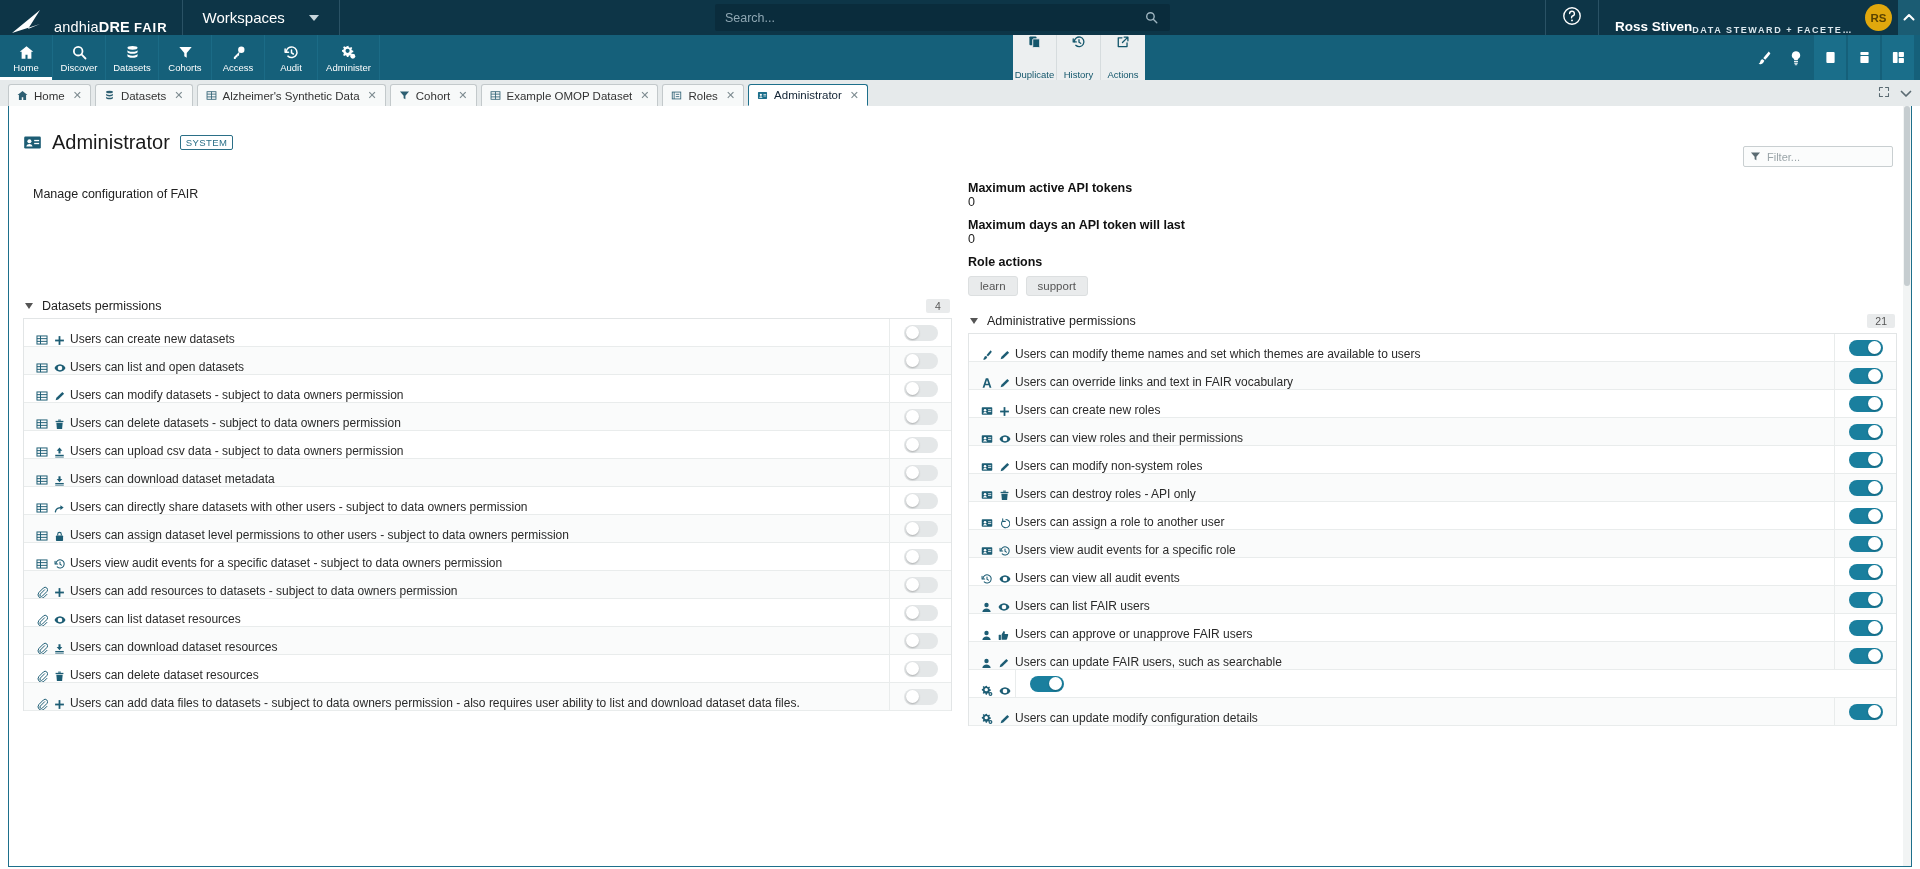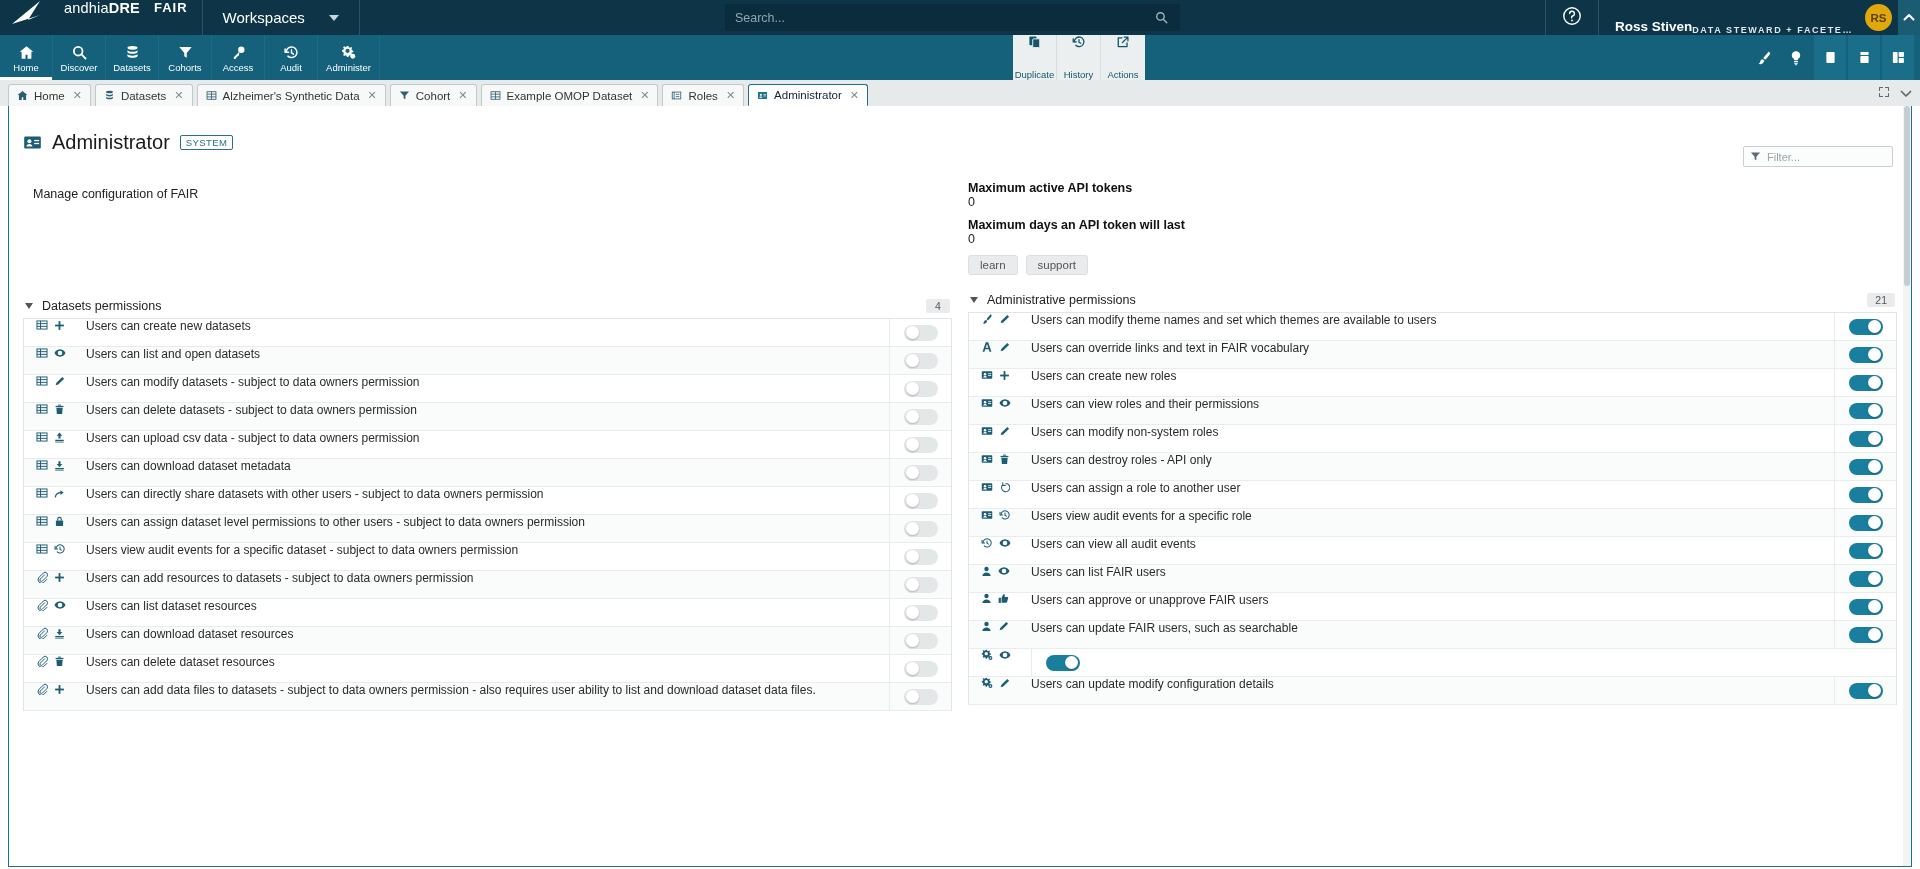--- a/index.html
+++ b/index.html
@@ -10,21 +10,21 @@
     overflow: hidden;
   }
   .app { width: 1920px; height: 869px; position: relative; display: flex; flex-direction: column; }
 
   
   .topbar {
     height: 35px; background: #0d3547; display: flex; align-items: stretch;
     flex: 0 0 35px; color: #fff;
   }
   .brand {
-    display: flex; align-items: flex-start; gap: 10px; padding: 0 14px 0 10px;
+    display: flex; align-items: flex-end; padding: 0 14px 0 10px;
     border-right: 1px solid #2a5265;
   }
   .logo-mark { width: 44px; height: 26px; position: relative; }
   .logo-mark svg { position: absolute; left: 0; top: 0; }
   .logo-word { font-size: 14.5px; font-weight: bold; letter-spacing: .2px; }
   .logo-word .thin { font-weight: 400; }
   .logo-fair { font-size: 13px; font-weight: bold; letter-spacing: 1px; margin-left: 4px; }
   .workspaces {
     display: flex; align-items: center; gap: 24px; padding: 0 20px;
     font-size: 15px; border-right: 1px solid #2a5265; cursor: pointer;
@@ -154,22 +154,22 @@
     border-top: 6px solid #555; margin-right: 9px; cursor: pointer;
   }
   .sect-title { font-size: 12.5px; color: #222; }
   .sect-count {
     margin-left: auto; background: #e9ebec; color: #555; font-size: 10.5px;
     padding: 1px 8px; border-radius: 2px; min-width: 24px; text-align: center;
   }
 
   .permlist { border: 1px solid #e2e5e6; border-bottom: none; }
   .permrow {
-    display: flex; align-items: flex-start; height: 28px; border-bottom: 1px solid #e9ecec;
-    background: #ffffff; padding-left: 12px; gap: 16px;
+    display: flex; align-items: flex-end; height: 28px; border-bottom: 1px solid #e9ecec;
+    background: #ffffff; padding-left: 12px;
   }
   .permrow:nth-child(even) { background: #fafbfb; }
   .permrow .icons { display: flex; align-items: center; gap: 6px; color: #1d5d74; width: 34px; flex: 0 0 34px; }
   .permrow .ptext {
     font-size: 12px; color: #2a2a2a; white-space: nowrap; overflow: hidden;
     text-overflow: ellipsis; flex: 1 1 auto;
   }
   .togglecell {
     flex: 0 0 62px; display: flex; align-items: center; justify-content: center;
     border-left: 1px solid #e9ecec; align-self: stretch;
@@ -866,20 +866,21 @@
           </div>
       </div>
 
       <div class="col">
         <div class="kv">
           <div class="k">Maximum active API tokens</div>
           <div class="v">0</div>
           <div class="k">Maximum days an API token will last</div>
           <div class="v">0</div>
         </div>
+        <div class="roleactions-label">Role actions</div>
         <div class="chiprow">
           <span class="chip">learn</span>
           <span class="chip">support</span>
         </div>
 
         <div class="sect-head" style="margin-top:12px">
           <span class="sect-caret"></span>
           <span class="sect-title">Administrative permissions</span>
           <span class="sect-count">21</span>
         </div>

